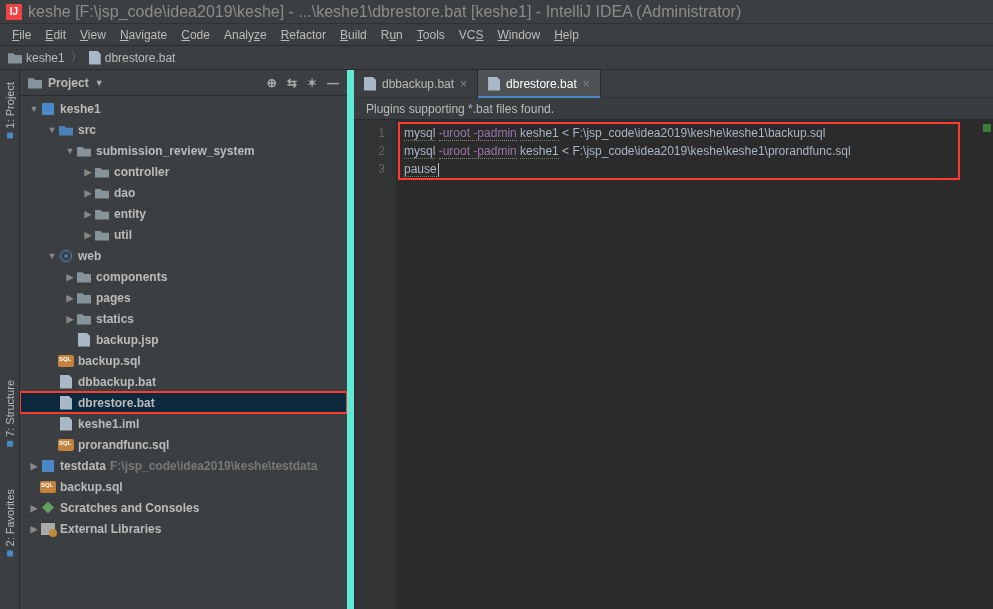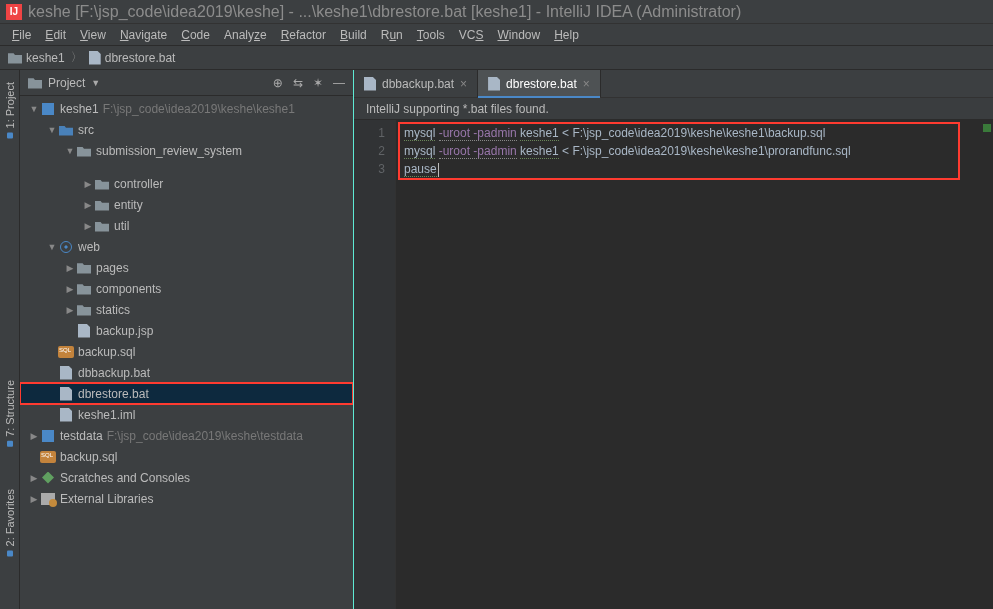--- a/index.html
+++ b/index.html
@@ -20,21 +20,21 @@
   .file-ico { width: 12px; height: 14px; background: #a9b7c6; clip-path: polygon(0 0, 70% 0, 100% 25%, 100% 100%, 0 100%); display: inline-block; }
   .sql-ico { width: 16px; height: 12px; background: #c3833c; border-radius: 2px; display: inline-block; position: relative; }
   .sql-ico::after { content: "SQL"; font-size: 6px; color: #fff; position: absolute; left: 1px; top: 1px; }
 
   .main { display: flex; height: calc(100% - 70px); }
 
   .left-gutter { width: 20px; background: #3c3f41; border-right: 1px solid #2b2b2b; display: flex; flex-direction: column; align-items: center; padding-top: 6px; gap: 30px; }
   .left-gutter .vtab { writing-mode: vertical-rl; transform: rotate(180deg); color: #bbb; font-size: 11px; padding: 6px 2px; cursor: pointer; display:flex; align-items:center; gap:4px; }
   .left-gutter .vtab .dot { width: 6px; height: 6px; background: #4a88c7; border-radius: 1px; }
 
-  .side-panel { width: 334px; background: #3c3f41; border-right: 1px solid #5eead4; display: flex; flex-direction: column; }
+  .side-panel { width: 334px; background: #3c3f41; border-right: 7px solid #5eead4; display: flex; flex-direction: column; font-weight: bold; }
   .side-header { height: 26px; display: flex; align-items: center; padding: 0 8px; border-bottom: 1px solid #2b2b2b; }
   .side-header .title { display: flex; align-items: center; gap: 6px; flex: 1; }
   .side-header .tri { font-size: 9px; color: #aaa; }
   .side-header .actions { display: flex; gap: 10px; color: #aaa; }
   .side-header .actions span { cursor: pointer; }
 
   .tree { flex: 1; overflow: auto; padding-top: 2px; }
   .tree-row { height: 21px; display: flex; align-items: center; color: #bbb; white-space: nowrap; cursor: pointer; }
   .tree-row .arrow { width: 12px; text-align: center; font-size: 9px; color: #888; }
   .tree-row .arrow.open::before { content: "▼"; }
@@ -140,48 +140,54 @@
         <span>—</span>
       </div>
     </div>
     <div class="tree" id="tree">
         <div class="tree-row" style="padding-left: 8px;">
           <span class="arrow open"></span>
           <span class="ico">
             <span class="module-ico"></span>
           </span>
           <span class="label">keshe1</span>
-          <span class="muted"> F:\jsp_code\idea2019\keshe\keshe1</span>
         </div>
         <div class="tree-row" style="padding-left: 26px;">
           <span class="arrow open"></span>
           <span class="ico">
             <span class="src-ico"></span>
           </span>
           <span class="label">src</span>
         </div>
         <div class="tree-row" style="padding-left: 44px;">
           <span class="arrow open"></span>
           <span class="ico">
             <span class="pkg-ico"></span>
           </span>
           <span class="label">submission_review_system</span>
         </div>
-        <div class="tree-row" style="padding-left: 62px; margin-top: 12px;">
+        <div class="tree-row" style="padding-left: 62px;">
           <span class="arrow closed"></span>
           <span class="ico">
             <span class="pkg-ico"></span>
           </span>
           <span class="label">controller</span>
         </div>
         <div class="tree-row" style="padding-left: 62px;">
           <span class="arrow closed"></span>
           <span class="ico">
             <span class="pkg-ico"></span>
           </span>
+          <span class="label">dao</span>
+        </div>
+        <div class="tree-row" style="padding-left: 62px;">
+          <span class="arrow closed"></span>
+          <span class="ico">
+            <span class="pkg-ico"></span>
+          </span>
           <span class="label">entity</span>
         </div>
         <div class="tree-row" style="padding-left: 62px;">
           <span class="arrow closed"></span>
           <span class="ico">
             <span class="pkg-ico"></span>
           </span>
           <span class="label">util</span>
         </div>
         <div class="tree-row" style="padding-left: 26px;">
@@ -189,34 +195,34 @@
           <span class="ico">
             <span class="web-ico"></span>
           </span>
           <span class="label">web</span>
         </div>
         <div class="tree-row" style="padding-left: 44px;">
           <span class="arrow closed"></span>
           <span class="ico">
             <span class="folder-ico"></span>
           </span>
+          <span class="label">components</span>
+        </div>
+        <div class="tree-row" style="padding-left: 44px;">
+          <span class="arrow closed"></span>
+          <span class="ico">
+            <span class="folder-ico"></span>
+          </span>
           <span class="label">pages</span>
         </div>
         <div class="tree-row" style="padding-left: 44px;">
           <span class="arrow closed"></span>
           <span class="ico">
             <span class="folder-ico"></span>
           </span>
-          <span class="label">components</span>
-        </div>
-        <div class="tree-row" style="padding-left: 44px;">
-          <span class="arrow closed"></span>
-          <span class="ico">
-            <span class="folder-ico"></span>
-          </span>
           <span class="label">statics</span>
         </div>
         <div class="tree-row" style="padding-left: 44px;">
           <span class="arrow none"></span>
           <span class="ico">
             <span class="file-ico"></span>
           </span>
           <span class="label">backup.jsp</span>
         </div>
         <div class="tree-row" style="padding-left: 26px;">
@@ -239,20 +245,27 @@
             <span class="file-ico"></span>
           </span>
           <span class="label">dbrestore.bat</span>
         </div>
         <div class="tree-row" style="padding-left: 26px;">
           <span class="arrow none"></span>
           <span class="ico">
             <span class="file-ico"></span>
           </span>
           <span class="label">keshe1.iml</span>
+        </div>
+        <div class="tree-row" style="padding-left: 26px;">
+          <span class="arrow none"></span>
+          <span class="ico">
+            <span class="sql-ico"></span>
+          </span>
+          <span class="label">prorandfunc.sql</span>
         </div>
         <div class="tree-row" style="padding-left: 8px;">
           <span class="arrow closed"></span>
           <span class="ico">
             <span class="module-ico"></span>
           </span>
           <span class="label">testdata</span>
           <span class="muted"> F:\jsp_code\idea2019\keshe\testdata</span>
         </div>
         <div class="tree-row" style="padding-left: 8px;">
@@ -286,21 +299,21 @@
         <span>dbbackup.bat</span>
         <span class="close">×</span>
       </div>
       <div class="tab active">
         <span class="file-ico"></span>
         <span>dbrestore.bat</span>
         <span class="close">×</span>
       </div>
     </div>
     <div class="notice">
-      <span>IntelliJ supporting *.bat files found.</span>
+      <span>Plugins supporting *.bat files found.</span>
     </div>
     <div class="code-wrap">
       <div class="gutter" id="gutter">
           <div>1</div>
           <div>2</div>
           <div>3</div>
         </div>
       <div class="code" id="code"><div><span class="cmd">mysql</span> <span class="opt">-uroot -padmin</span> <span class="cmd">keshe1</span><span class="path"> &lt; F:\jsp_code\idea2019\keshe\keshe1\backup.sql</span></div><div><span class="cmd">mysql</span> <span class="opt">-uroot -padmin</span> <span class="cmd">keshe1</span><span class="path"> &lt; F:\jsp_code\idea2019\keshe\keshe1\prorandfunc.sql</span></div><div><span class="cmd">pause</span><span class="caret"></span></div></div>
       <div class="red-hl"></div>
       <div class="err-stripe"></div>

